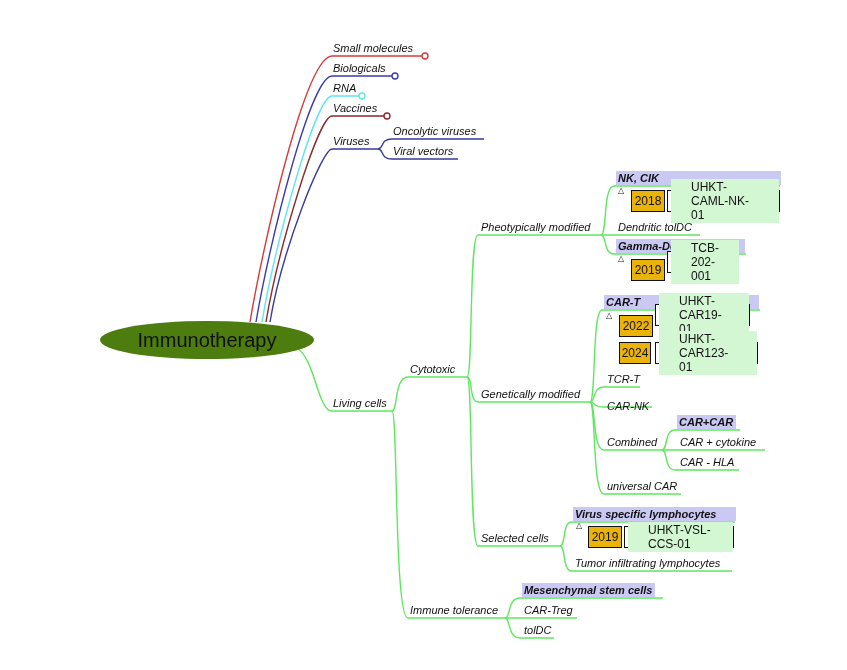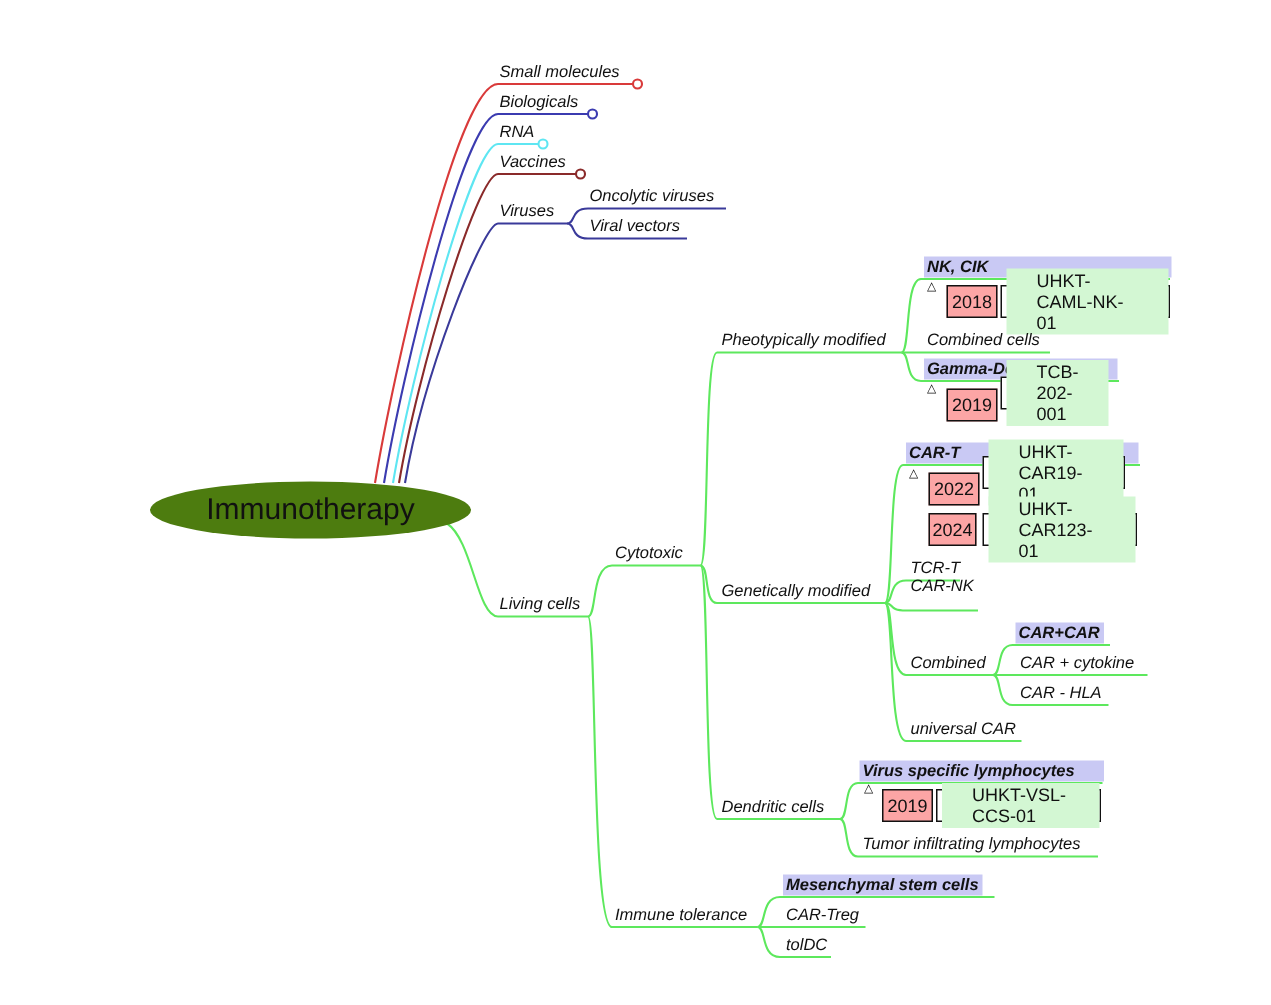--- a/index.html
+++ b/index.html
@@ -5,21 +5,21 @@
   html, body { margin:0; padding:0; background:#fff; }
   body { width:847px; height:670px; position:relative; overflow:hidden;
          font-family:"Liberation Sans", sans-serif; font-size:12px; color:#111; }
   svg#links { position:absolute; left:0; top:0; width:847px; height:670px; }
   .lbl { position:absolute; white-space:nowrap; font-size:11px; line-height:14px;font-style:italic; }
   .hl { background:#c9c9f4; font-weight:bold; padding:0 3px 0 2px; }
   .root { position:absolute; left:100px; top:321px; width:214px; height:38px;
           border-radius:50%; background:#4d7c0f; display:flex; align-items:center;
           justify-content:center; font-size:20px; color:#111; }
   .yr { position:absolute; height:22px; border:1px solid #111; box-sizing:border-box;
-        display:flex; align-items:center; justify-content:center; font-size:12px; background:#fca5a5; }
+        display:flex; align-items:center; justify-content:center; font-size:12px; background:#eab308; }
   .code { position:absolute; height:22px; border:1px solid #111; box-sizing:border-box;
           display:flex; align-items:center; padding-left:3px; font-size:12px; background:#fff; }
   .code span { background:#d3f7d3; padding:1px 20px; }
   .tri { position:absolute; font-size:8px; line-height:8px; color:#111; }
 </style>
 </head>
 <body>
 
 <svg id="links" xmlns="http://www.w3.org/2000/svg">
     <path d="M250,322 C262,250 305,56 332,56 L422,56" fill="none" stroke="#d93a3a" stroke-width="1.4"></path>
@@ -71,48 +71,48 @@
 
 <div class="lbl" style="left:333px;top:396px">Living cells</div>
 <div class="lbl" style="left:410px;top:362px">Cytotoxic</div>
 <div class="lbl" style="left:481px;top:220px">Pheotypically modified</div>
 <div class="lbl hl" style="left:616px;top:171px;width:160px">NK, CIK</div>
 <div class="tri" style="left:618px;top:187px">△</div>
 <div class="yr" style="left:631px;top:190px;width:34px">2018</div>
 <div class="code" style="left:667px;top:190px;width:113px">
     <span>UHKT-CAML-NK-01</span>
   </div>
-<div class="lbl" style="left:618px;top:220px">Combined cells</div>
+<div class="lbl" style="left:618px;top:220px">Dendritic tolDC</div>
 <div class="lbl hl" style="left:616px;top:239px;width:124px">Gamma-Delta T cells</div>
 <div class="tri" style="left:618px;top:255px">△</div>
 <div class="yr" style="left:631px;top:259px;width:34px">2019</div>
 <div class="code" style="left:667px;top:251px;width:57px">
     <span>TCB-202-001</span>
   </div>
 
 <div class="lbl" style="left:481px;top:387px">Genetically modified</div>
 <div class="lbl hl" style="left:604px;top:295px;width:150px">CAR-T</div>
 <div class="tri" style="left:606px;top:312px">△</div>
 <div class="yr" style="left:619px;top:315px;width:34px">2022</div>
 <div class="code" style="left:655px;top:304px;width:95px">
     <span>UHKT-CAR19-01</span>
   </div>
 <div class="yr" style="left:619px;top:342px;width:32px">2024</div>
 <div class="code" style="left:655px;top:342px;width:103px">
     <span>UHKT-CAR123-01</span>
   </div>
 <div class="lbl" style="left:607px;top:372px">TCR-T</div>
-<div class="lbl" style="left:607px;top:384px">CAR-NK</div>
+<div class="lbl" style="left:607px;top:399px">CAR-NK</div>
 <div class="lbl" style="left:607px;top:435px">Combined</div>
 <div class="lbl hl" style="left:677px;top:415px">CAR+CAR</div>
 <div class="lbl" style="left:680px;top:435px">CAR + cytokine</div>
 <div class="lbl" style="left:680px;top:455px">CAR - HLA</div>
 <div class="lbl" style="left:607px;top:479px">universal CAR</div>
 
-<div class="lbl" style="left:481px;top:531px">Dendritic cells</div>
+<div class="lbl" style="left:481px;top:531px">Selected cells</div>
 <div class="lbl hl" style="left:573px;top:507px;width:158px">Virus specific lymphocytes</div>
 <div class="tri" style="left:576px;top:522px">△</div>
 <div class="yr" style="left:588px;top:526px;width:34px">2019</div>
 <div class="code" style="left:624px;top:526px;width:110px">
     <span>UHKT-VSL-CCS-01</span>
   </div>
 <div class="lbl" style="left:575px;top:556px">Tumor infiltrating lymphocytes</div>
 
 <div class="lbl" style="left:410px;top:603px">Immune tolerance</div>
 <div class="lbl hl" style="left:522px;top:583px">Mesenchymal stem cells</div>

